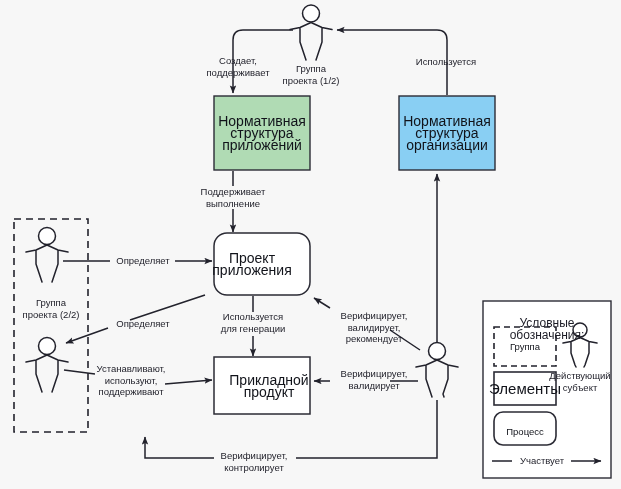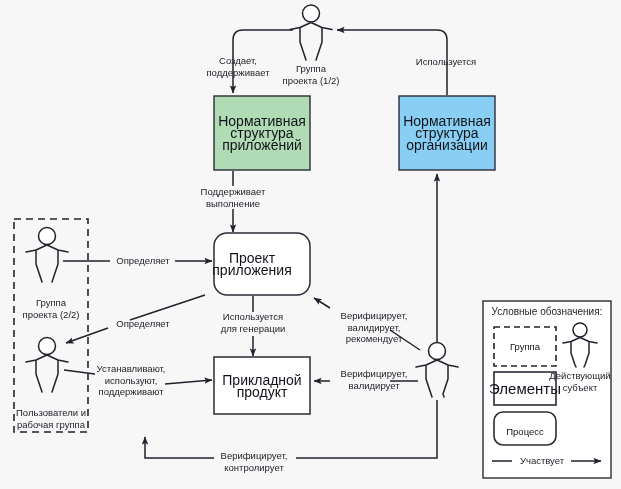--- a/index.html
+++ b/index.html
@@ -128,31 +128,29 @@
 структура
 приложений</div>
 
   <div class="boxlbl" style="left:399px;top:96px;width:96px;height:74px;">Нормативная
 структура
 организации</div>
 
   <div class="boxlbl" style="left:214px;top:233px;width:76px;height:62px;">Проект
 приложения</div>
 
-  <div class="boxlbl" style="left:214px;top:357px;width:96px;height:57px;">Прикладной
+  <div class="boxlbl" style="left:221px;top:357px;width:96px;height:57px;">Прикладной
 продукт</div>
 
   <div class="lbl" style="left:261px;top:63px;width:100px;">Группа
 проекта (1/2)</div>
 
   <div class="lbl" style="left:7px;top:297px;width:88px;">Группа
 проекта (2/2)</div>
 
-  <div class="lbl" style="left:2px;top:407px;width:98px;">Пользователи и
-рабочая группа</div>
 
 
   <div class="lbl" style="left:193px;top:55px;width:90px;">Создает,
 поддерживает</div>
 
   <div class="lbl" style="left:396px;top:56px;width:100px;">Используется</div>
 
   <div class="lbl" style="left:188px;top:186px;width:90px;">Поддерживает
 выполнение</div>
 
@@ -170,21 +168,21 @@
   <div class="lbl" style="left:331px;top:310px;width:86px;">Верифицирует,
 валидирует,
 рекомендует</div>
 
   <div class="lbl" style="left:331px;top:368px;width:86px;">Верифицирует,
 валидирует</div>
 
   <div class="lbl" style="left:212px;top:450px;width:84px;">Верифицирует,
 контролирует</div>
 
-  <div class="lbl" style="left:487px;top:306px;width:120px;font-size:10px;">Условные обозначения:</div>
+  <div class="lbl" style="left:487px;top:318px;width:120px;font-size:12px;">Условные обозначения:</div>
 
   <div class="boxlbl" style="left:494px;top:327px;width:62px;height:39px;font-size:9.5px;">Группа</div>
 
   <div class="boxlbl" style="left:494px;top:372px;width:62px;height:33px;font-size:15px;">Элементы</div>
 
   <div class="boxlbl" style="left:494px;top:412px;width:62px;height:39px;font-size:9.5px;">Процесс</div>
 
   <div class="lbl" style="left:545px;top:370px;width:70px;">Действующий
 субъект</div>
 

